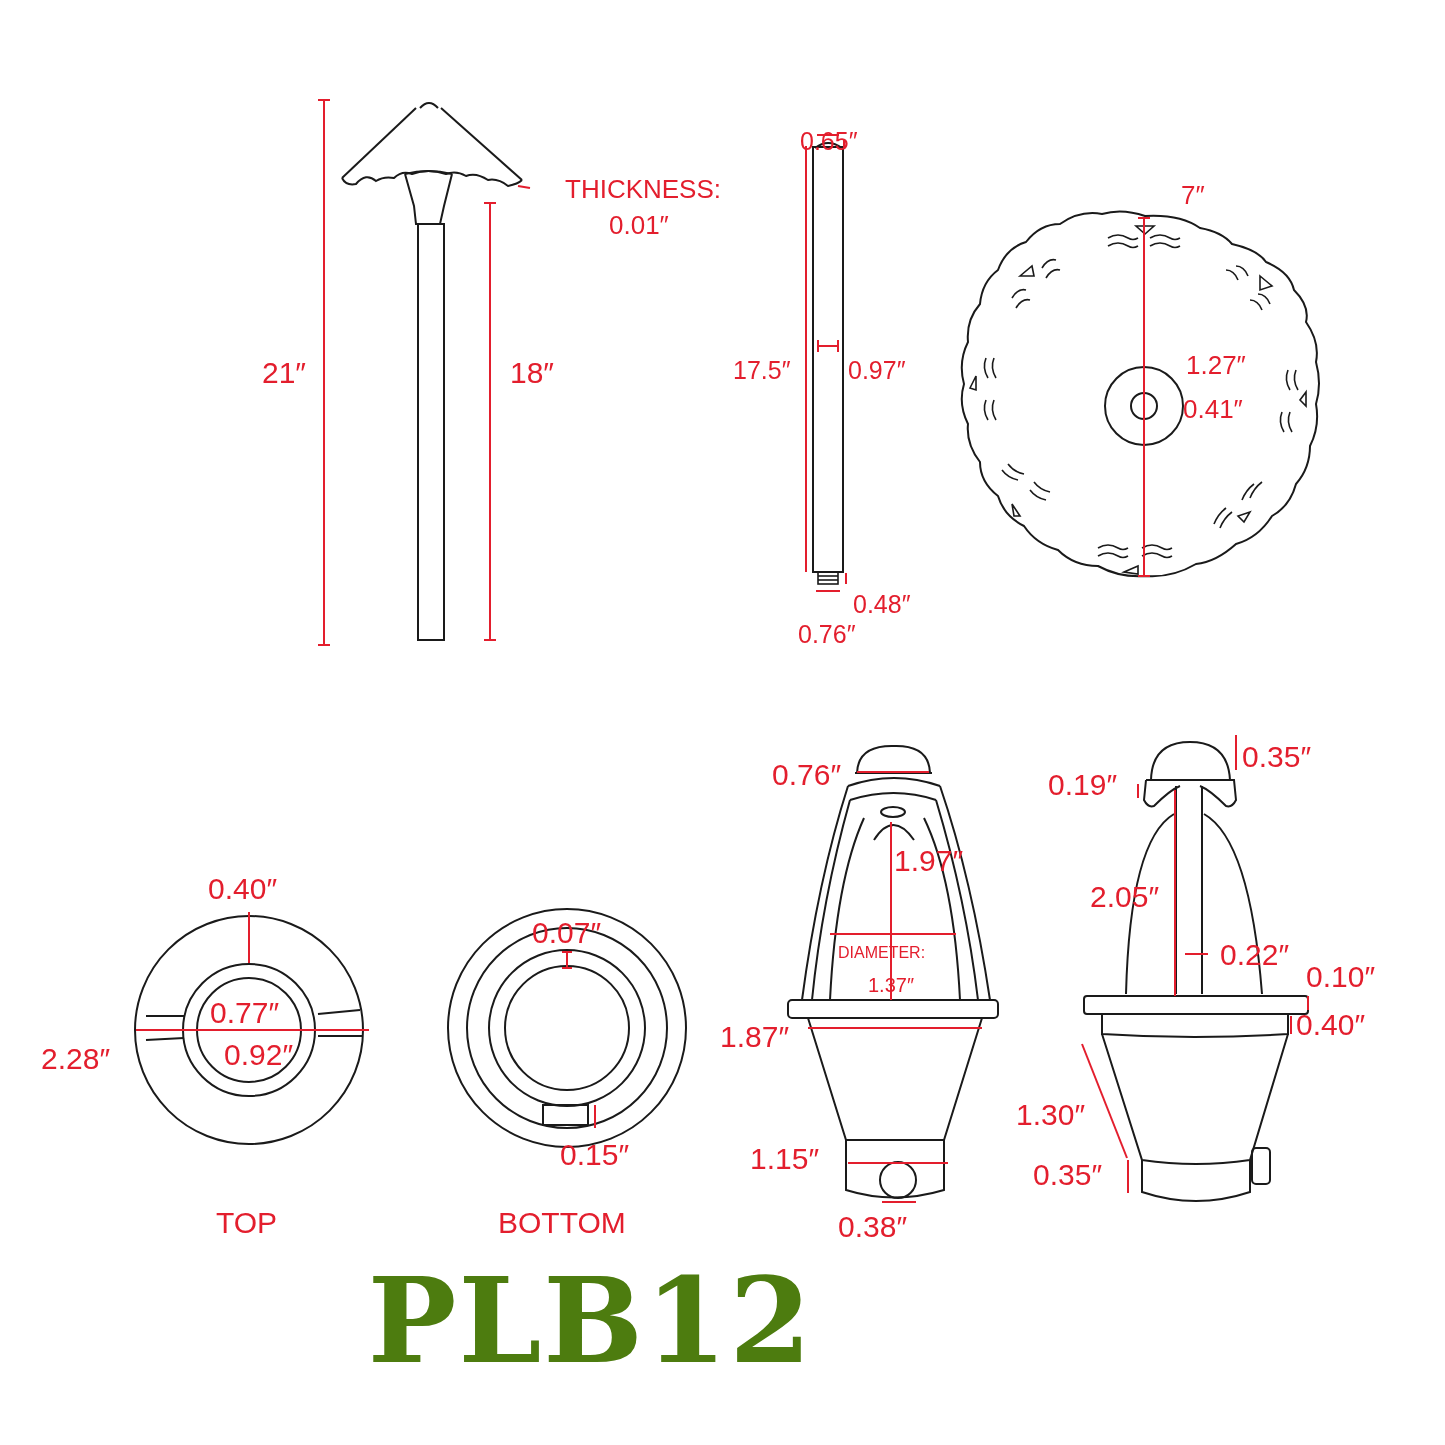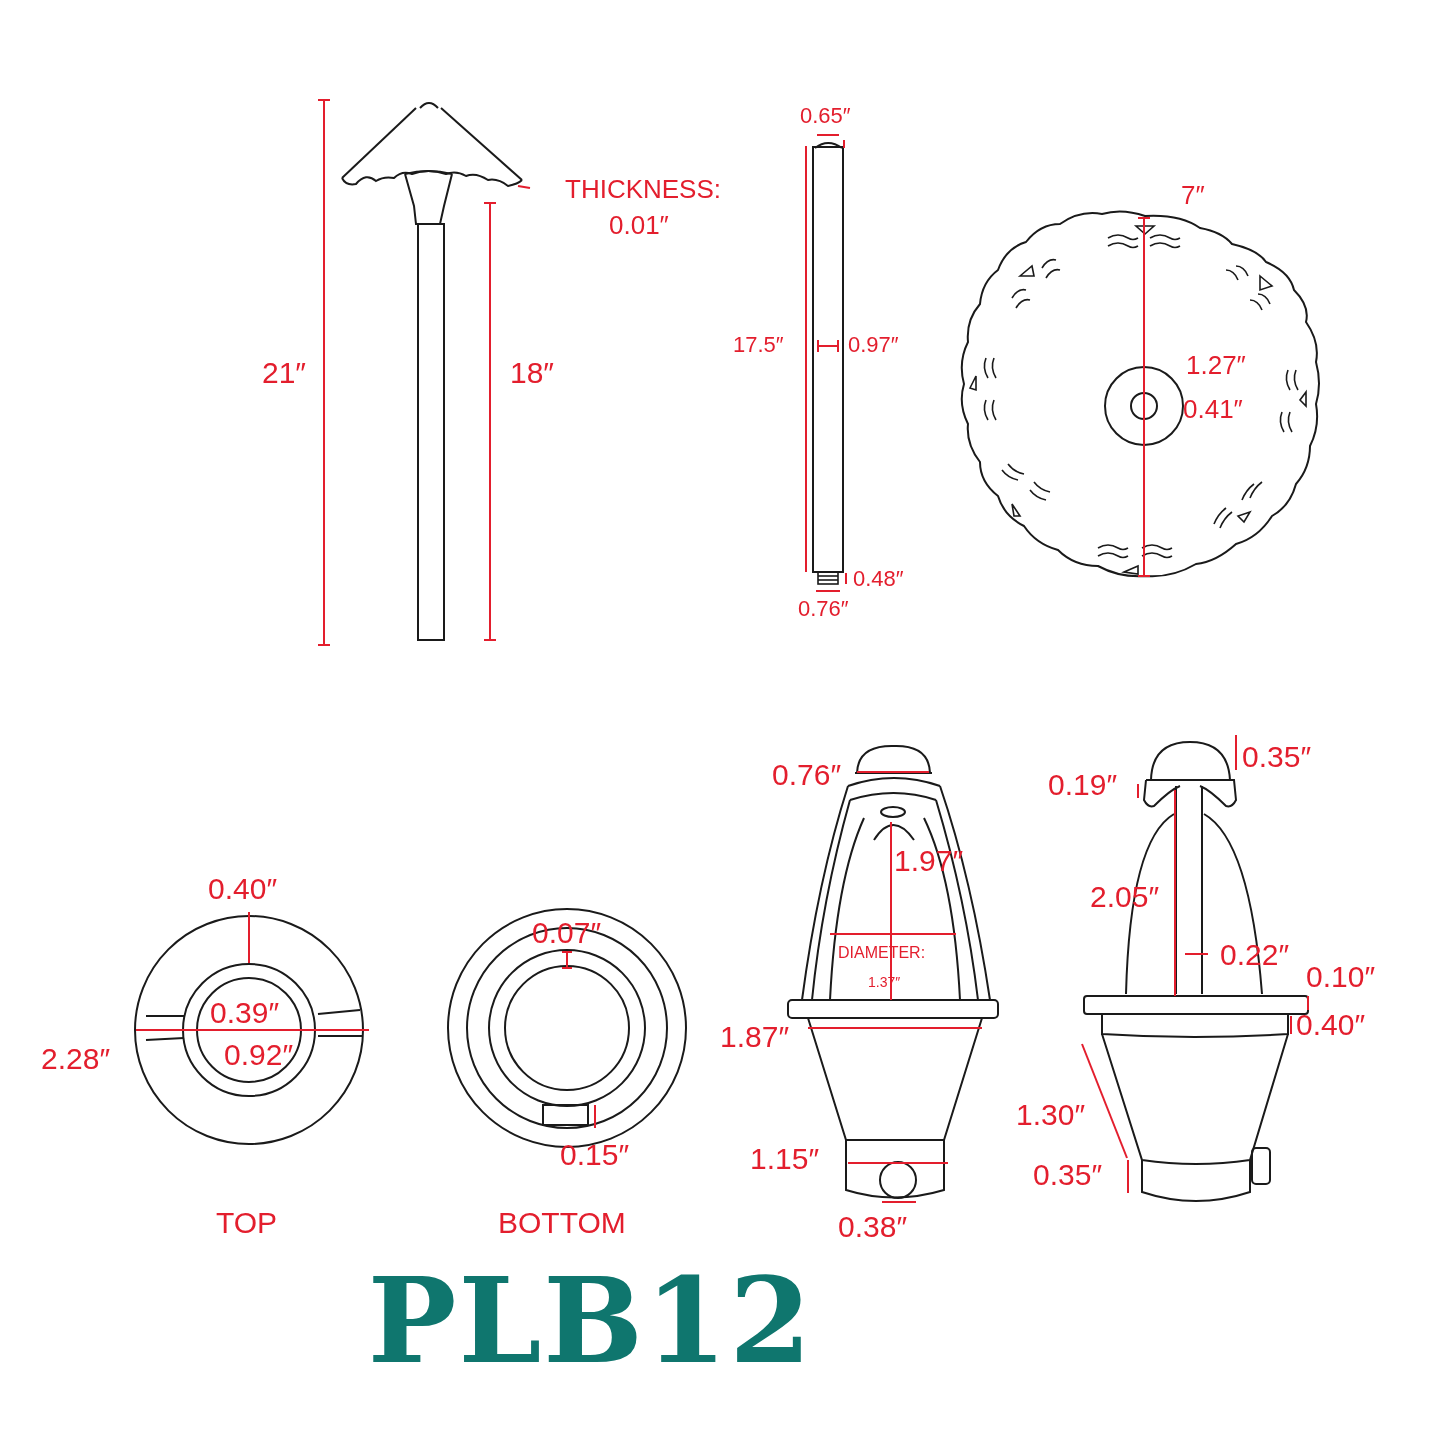--- a/index.html
+++ b/index.html
@@ -1,24 +1,24 @@
 <!DOCTYPE html>
 <html><head>
 <meta charset="utf-8">
 <style>
   html, body { margin: 0; padding: 0; background: #ffffff; }
   body { width: 1445px; height: 1445px; position: relative; overflow: hidden; }
   #stage { position: absolute; left: 0; top: 0; width: 1445px; height: 1445px; }
   .lbl { position: absolute; font-family: "Liberation Sans", sans-serif; color: #e31e2d; white-space: nowrap; line-height: 1; }
   .l30 { font-size: 30px; text-align: right; }
   .l26 { font-size: 26px; margin-left: 23px; }
-  .l24 { font-size: 22px; }
+  .l24 { font-size: 25px; margin-top: 24px; }
   .l20 { font-size: 16px; }
-  .l18 { font-size: 14px; }
-  .title { position: absolute; left: 0; width: 1181px; top: 1262px; text-align: center; font-family: "DejaVu Serif", "Liberation Serif", serif; font-weight: bold; font-size: 118px; color: #0f766e; letter-spacing: 2px; line-height: 1; }
+  .l18 { font-size: 20px; }
+  .title { position: absolute; left: 0; width: 1181px; top: 1262px; text-align: center; font-family: "DejaVu Serif", "Liberation Serif", serif; font-weight: bold; font-size: 118px; color: #4d7c0f; letter-spacing: 2px; line-height: 1; }
   svg .d { stroke: #1a1a1a; stroke-width: 2; fill: none; }
   svg .dt { stroke: #1a1a1a; stroke-width: 1.6; fill: none; }
   svg .r { stroke: #e31e2d; stroke-width: 2; fill: none; }
 </style>
 </head>
 <body>
 
 <div id="stage">
 
 <svg width="1445" height="1445" viewBox="0 0 1445 1445" style="position:absolute;left:0;top:0">
@@ -207,21 +207,21 @@
 <div class="lbl l24" style="left:848px;top:334px">0.97″</div>
 <div class="lbl l24" style="left:853px;top:568px">0.48″</div>
 <div class="lbl l24" style="left:798px;top:598px">0.76″</div>
 
 <div class="lbl l26" style="left:1158px;top:182px">7″</div>
 <div class="lbl l26" style="left:1163px;top:352px">1.27″</div>
 <div class="lbl l26" style="left:1160px;top:396px">0.41″</div>
 
 <div class="lbl l30" style="left:208px;top:874px">0.40″</div>
 <div class="lbl l30" style="left:41px;top:1044px">2.28″</div>
-<div class="lbl l30" style="left:210px;top:998px">0.39″</div>
+<div class="lbl l30" style="left:210px;top:998px">0.77″</div>
 <div class="lbl l30" style="left:224px;top:1040px">0.92″</div>
 <div class="lbl l30" style="left:216px;top:1208px">TOP</div>
 
 <div class="lbl l30" style="left:532px;top:918px">0.07″</div>
 <div class="lbl l30" style="left:560px;top:1140px">0.15″</div>
 <div class="lbl l30" style="left:498px;top:1208px">BOTTOM</div>
 
 <div class="lbl l30" style="left:772px;top:760px">0.76″</div>
 <div class="lbl l30" style="left:894px;top:846px">1.97″</div>
 <div class="lbl l20" style="left:838px;top:945px">DIAMETER:</div>

